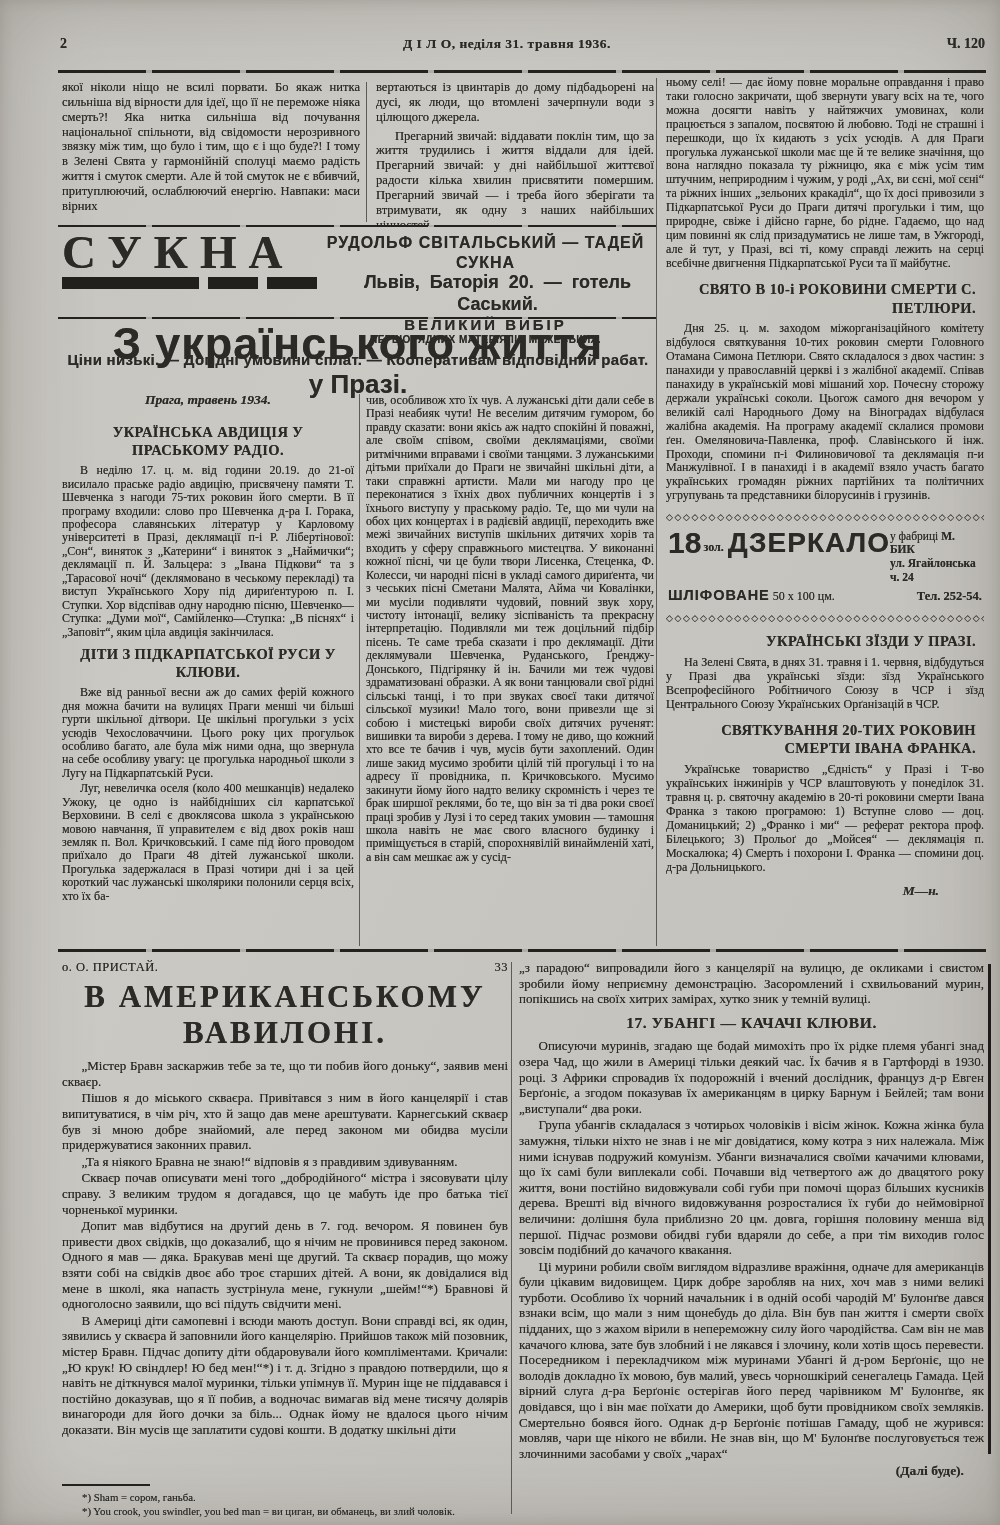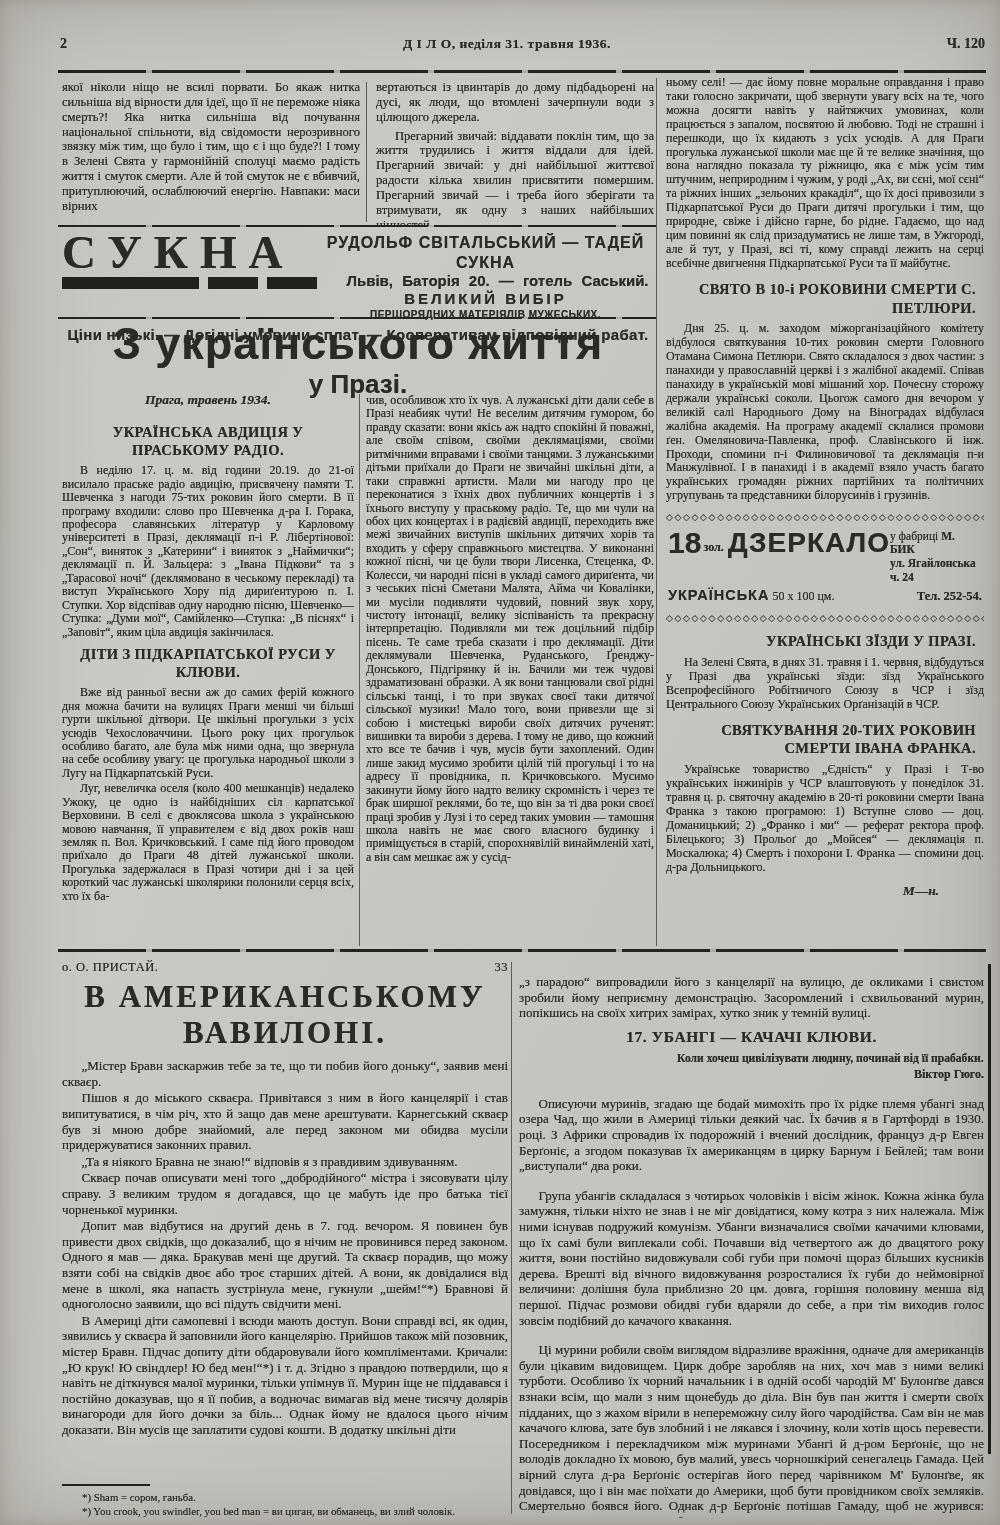--- a/index.html
+++ b/index.html
@@ -24,21 +24,21 @@
   .col-a{top:80px;left:62px;width:298px;height:146px;font-size:12.6px;line-height:1.18;overflow:hidden;}
   .col-b{top:80px;left:376px;width:278px;height:146px;font-size:12.6px;line-height:1.18;overflow:hidden;}
   
   .sukna{top:231px;left:62px;width:592px;height:82px;display:flex;flex-wrap:wrap;align-content:flex-start;}
   .sukna-left{width:255px;}
   .sukna-title{font-size:47px;font-weight:bold;letter-spacing:12px;line-height:.92;white-space:nowrap;}
   .sukna-bar{display:flex;gap:9px;margin-top:3px;}
   .sukna-bar div{height:12px;background:#21201d;}
   .sukna-right{flex:1;text-align:center;font-weight:bold;line-height:1.22;padding-top:2px;}
   .sr1{font-size:16px;letter-spacing:1px;}
-  .sr2{font-size:15px;word-spacing:5px;margin-left:24px;}
+  .sr2{font-size:18px;word-spacing:5px;margin-left:24px;}
   .sr3{font-size:15px;letter-spacing:3px;}
   .sr4{font-size:10px;letter-spacing:.5px;}
   .sukna-bottom{width:100%;text-align:center;font-weight:bold;font-size:15px;margin-top:5px;letter-spacing:.3px;}
   
   .mainhead{top:321px;left:62px;width:592px;text-align:center;}
   .mh1{font-size:45px;font-weight:bold;letter-spacing:1px;line-height:1;}
   .mh2{font-size:26px;font-weight:bold;margin-top:3px;}
   .dateline{top:392px;left:62px;width:292px;text-align:center;font-style:italic;font-weight:bold;font-size:13.5px;}
   
   .art{font-size:12px;line-height:1.12;overflow:hidden;}
@@ -65,21 +65,21 @@
   
   .feu-l{top:960px;left:62px;width:446px;height:558px;display:flex;flex-direction:column;overflow:hidden;}
   .feu-meta{display:flex;justify-content:space-between;font-size:12.5px;letter-spacing:.5px;}
   .feu-title{text-align:center;font-weight:bold;font-size:31px;letter-spacing:3px;line-height:1.15;margin-top:4px;}
   .feu-body{flex:1;overflow:hidden;font-size:13px;line-height:1.2;margin-top:8px;}
   .feu-body p{margin:0 0 1px;}
   .fn-rule{width:88px;height:2px;background:#23221f;margin:6px 0 4px;}
   .fnotes{font-size:10.8px;line-height:1.3;}
   .fnotes div{padding-left:20px;}
   .feu-r{top:960px;left:519px;width:465px;height:558px;font-size:13px;line-height:1.2;overflow:hidden;}
-  .feu-r p{margin:14px 0 1px;}
+  .feu-r p{margin:0 0 1px;}
   .chap{text-align:center;font-weight:bold;font-size:15.5px;letter-spacing:.6px;margin:7px 0 6px;}
   .epi{width:66%;margin-left:auto;font-size:11.6px;line-height:1.25;font-weight:bold;}
   .epi-a{text-align:right;font-weight:bold;font-size:12px;margin-bottom:4px;width:100%;}
   .cont{text-align:right;font-weight:bold;font-size:13.5px;padding-right:20px;margin-top:2px;}
 </style>
 </head>
 <body>
 
 <div class="paper">
 
@@ -146,21 +146,21 @@
       <div class="mirror-row1">
         <span class="m-price sans">18</span>
         <span class="m-unit">зол.</span>
         <span class="m-name sans">ДЗЕРКАЛО</span>
         <span class="m-fab">
           <span>у фабриці </span><b>М. БИК</b><br>
           <b>ул. Ягайлонська ч. 24</b>
         </span>
       </div>
       <div class="mirror-row2">
-        <span><span class="m-grind sans">УКРАЇНСЬКА</span> <span class="m-size">50 х 100 цм.</span></span>
+        <span><span class="m-grind sans">ШЛІФОВАНЕ</span> <span class="m-size">50 х 100 цм.</span></span>
         <span class="m-tel">Тел. 252-54.</span>
       </div>
     </div>
     <div class="ornament">◇◇◇◇◇◇◇◇◇◇◇◇◇◇◇◇◇◇◇◇◇◇◇◇◇◇◇◇◇◇◇◇◇◇◇◇◇◇◇◇◇◇◇◇◇</div>
     <div class="rc-head">УКРАЇНСЬКІ ЗЇЗДИ У ПРАЗІ.</div>
     <div class="jp">На Зелені Свята, в днях 31. травня і 1. червня, відбудуться у Празі два українські зїзди: зїзд Українського Всепрофесійного Робітничого Союзу в ЧСР і зїзд Центрального Союзу Українських Орґанізацій в ЧСР.</div>
     <div class="rc-head">СВЯТКУВАННЯ 20-ТИХ РОКОВИН СМЕРТИ ІВАНА ФРАНКА.</div>
     <div class="jp">Українське товариство „Єдність“ у Празі і Т-во українських інжинірів у ЧСР влаштовують у понеділок 31. травня ц. р. святочну академію в 20-ті роковини смерти Івана Франка з такою програмою: 1) Вступне слово — доц. Доманицький; 2) „Франко і ми“ — реферат ректора проф. Білецького; 3) Прольоґ до „Мойсея“ — деклямація п. Москалюка; 4) Смерть і похорони І. Франка — спомини доц. д-ра Дольницького.</div>
     <div class="sig">М—н.</div>
   </div>
@@ -190,23 +190,19 @@
       <div>*) You crook, you swindler, you bed man = ви циган, ви обманець, ви злий чоловік.</div>
     </div>
   </div>
 
   <div class="abs rule-v" style="top:962px;left:511px;height:552px;"></div>
   <div class="abs" style="top:964px;left:988px;height:490px;width:3px;background:#1d1c1a;"></div>
 
   <div class="abs feu-r">
     <p class="jn">„з парадою“ випровадили його з канцелярії на вулицю, де окликами і свистом зробили йому неприємну демонстрацію. Засоромлений і схвильований мурин, попікшись на своїх хитрих замірах, хутко зник у темній вулиці.</p>
     <div class="chap">17. УБАНГІ — КАЧАЧІ КЛЮВИ.</div>
-    <div class="epi">
-      <span>Коли хочеш цивілізувати людину, починай від її прабабки.</span>
-      <div class="epi-a">Віктор Гюго.</div>
-    </div>
     <p class="jp">Описуючи муринів, згадаю ще бодай мимохіть про їх рідке племя убангі знад озера Чад, що жили в Америці тільки деякий час. Їх бачив я в Гартфорді в 1930. році. З Африки спровадив їх подорожній і вчений дослідник, француз д-р Евген Берґоніє, а згодом показував їх американцям в цирку Барнум і Бейлей; там вони „виступали“ два роки.</p>
     <p class="jp">Група убангів складалася з чотирьох чоловіків і вісім жінок. Кожна жінка була замужня, тільки ніхто не знав і не міг довідатися, кому котра з них належала. Між ними існував подружий комунізм. Убанги визначалися своїми качачими клювами, що їх самі були виплекали собі. Почавши від четвертого аж до двацятого року життя, вони постійно видовжували собі губи при помочі щораз більших кусників дерева. Врешті від вічного видовжування розросталися їх губи до неймовірної величини: долішня була приблизно 20 цм. довга, горішня половину менша від першої. Підчас розмови обидві губи вдаряли до себе, а при тім виходив голос зовсім подібний до качачого квакання.</p>
     <p class="jp">Ці мурини робили своїм виглядом відразливе вражіння, одначе для американців були цікавим видовищем. Цирк добре заробляв на них, хоч мав з ними великі турботи. Особливо їх чорний начальник і в одній особі чародій М' Булонґве дався взнаки всім, що мали з ним щонебудь до діла. Він був пан життя і смерти своїх підданих, що з жахом вірили в непереможну силу його чародійства. Сам він не мав качачого клюва, зате був злобний і не лякався і злочину, коли хотів щось перевести. Посередником і перекладчиком між муринами Убангі й д-ром Берґоніє, що не володів докладно їх мовою, був малий, увесь чорношкірий сенегалець Гамада. Цей вірний слуга д-ра Берґоніє остерігав його перед чарівником М' Булонґве, як довідався, що і він має поїхати до Америки, щоб бути провідником своїх земляків. Смертельно боявся його. Однак д-р Берґоніє потішав Гамаду, щоб не журився: мовляв, чари ще нікого не вбили. Не знав він, що М' Булонґве послуговується теж злочинними засобами у своїх „чарах“</p>
     <div class="cont">(Далі буде).</div>
   </div>
 
 </div>
 
 </body></html>

